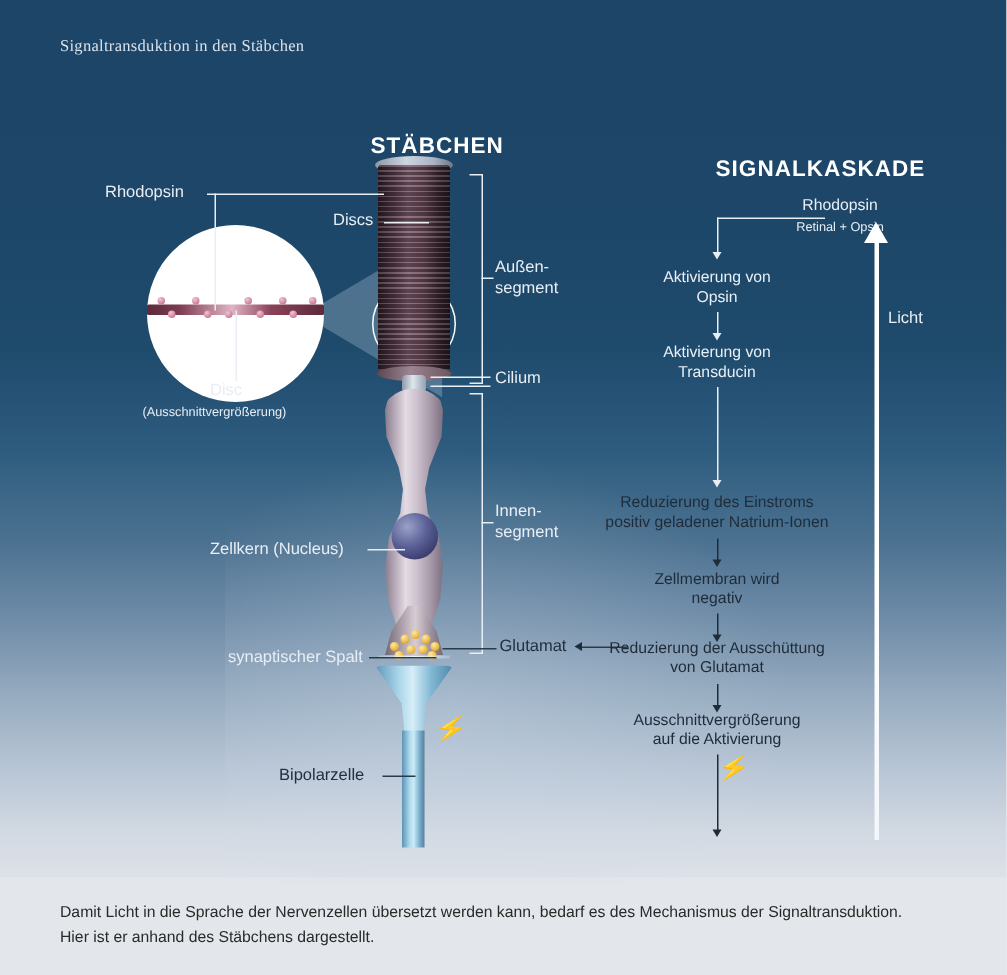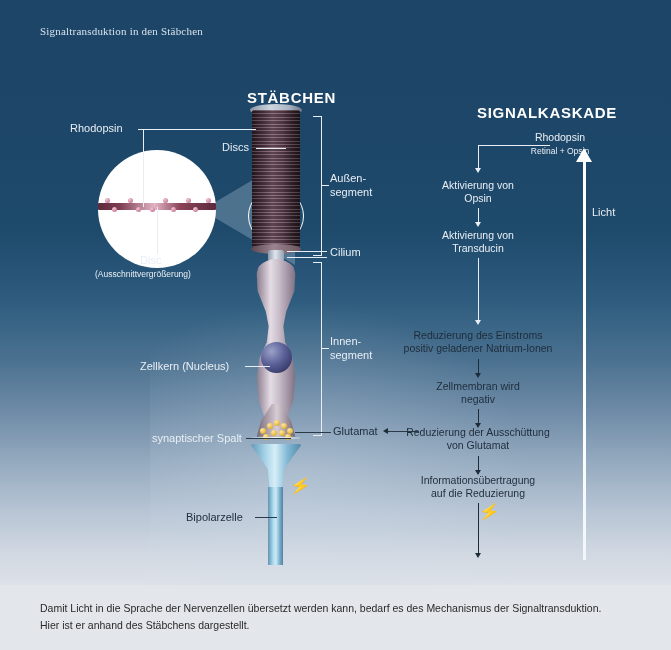--- a/index.html
+++ b/index.html
@@ -298,22 +298,22 @@
   <div class="casc dark" style="left:418px;top:380px;width:120px;">Zellmembran wird</div>
   <div class="casc dark" style="left:418px;top:393px;width:120px;">negativ</div>
   <div class="arrow-v dk" style="left:478px;top:409px;height:16px;"></div>
   <div class="arrow-head dk" style="left:475px;top:423px;"></div>
 
   <div class="casc dark" style="left:393px;top:426px;width:170px;">Reduzierung der Ausschüttung</div>
   <div class="casc dark" style="left:393px;top:439px;width:170px;">von Glutamat</div>
   <div class="arrow-v dk" style="left:478px;top:456px;height:16px;"></div>
   <div class="arrow-head dk" style="left:475px;top:470px;"></div>
 
-  <div class="casc dark" style="left:393px;top:474px;width:170px;">Informationsübertragung</div>
-  <div class="casc dark" style="left:393px;top:487px;width:170px;">auf die Reduzierung</div>
+  <div class="casc dark" style="left:393px;top:474px;width:170px;">Ausschnittvergrößerung</div>
+  <div class="casc dark" style="left:393px;top:487px;width:170px;">auf die Aktivierung</div>
   <div class="arrow-v dk" style="left:478px;top:503px;height:52px;"></div>
   <div class="arrow-head dk" style="left:475px;top:553px;"></div>
   <div class="bolt" style="left:479px;top:504px;">⚡</div>
 
   <div class="light-shaft"></div>
   <div class="light-head"></div>
   <div class="lbl" style="left:592px;top:206px;">Licht</div>
 
   <div class="caption">
     <div>Damit Licht in die Sprache der Nervenzellen übersetzt werden kann, bedarf es des Mechanismus der Signaltransduktion.</div>

